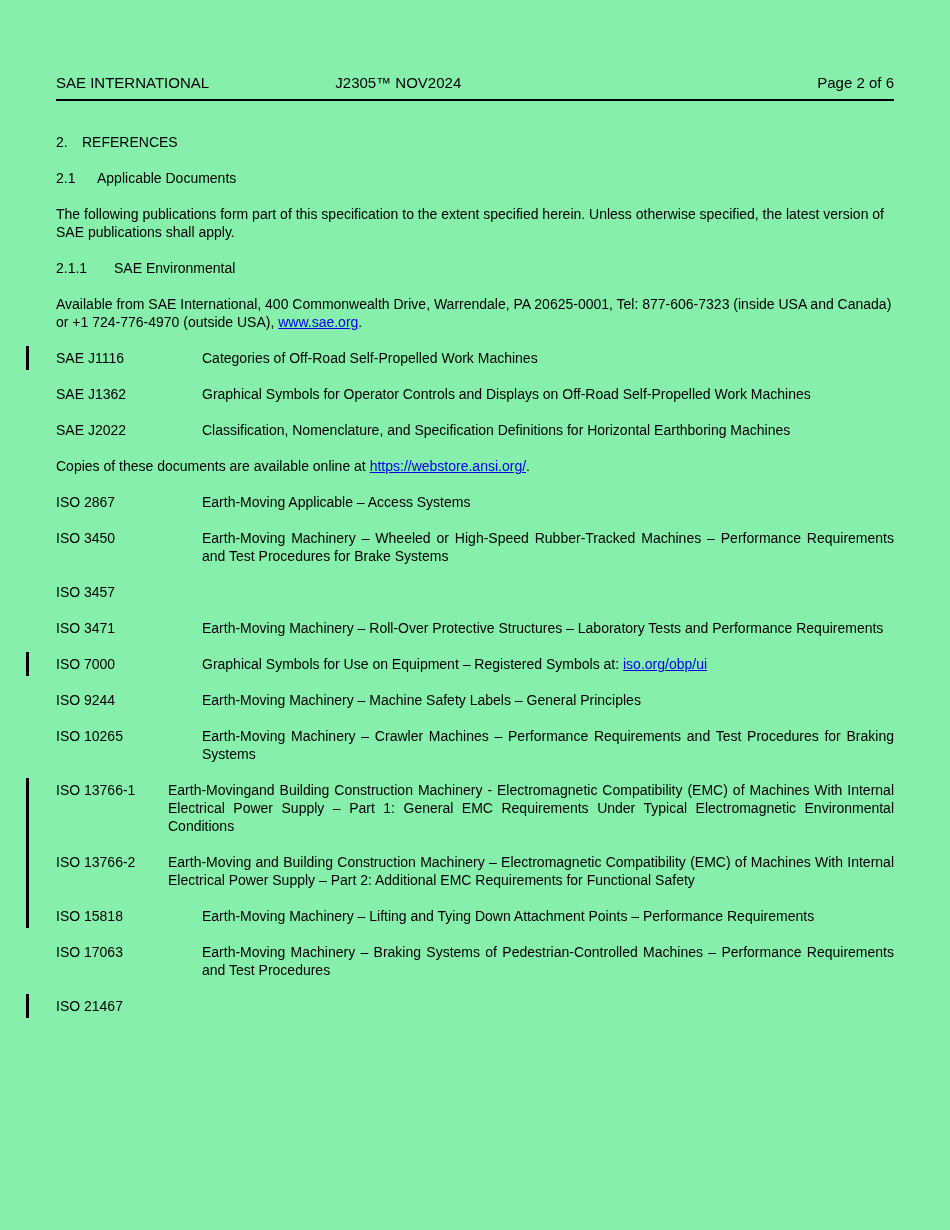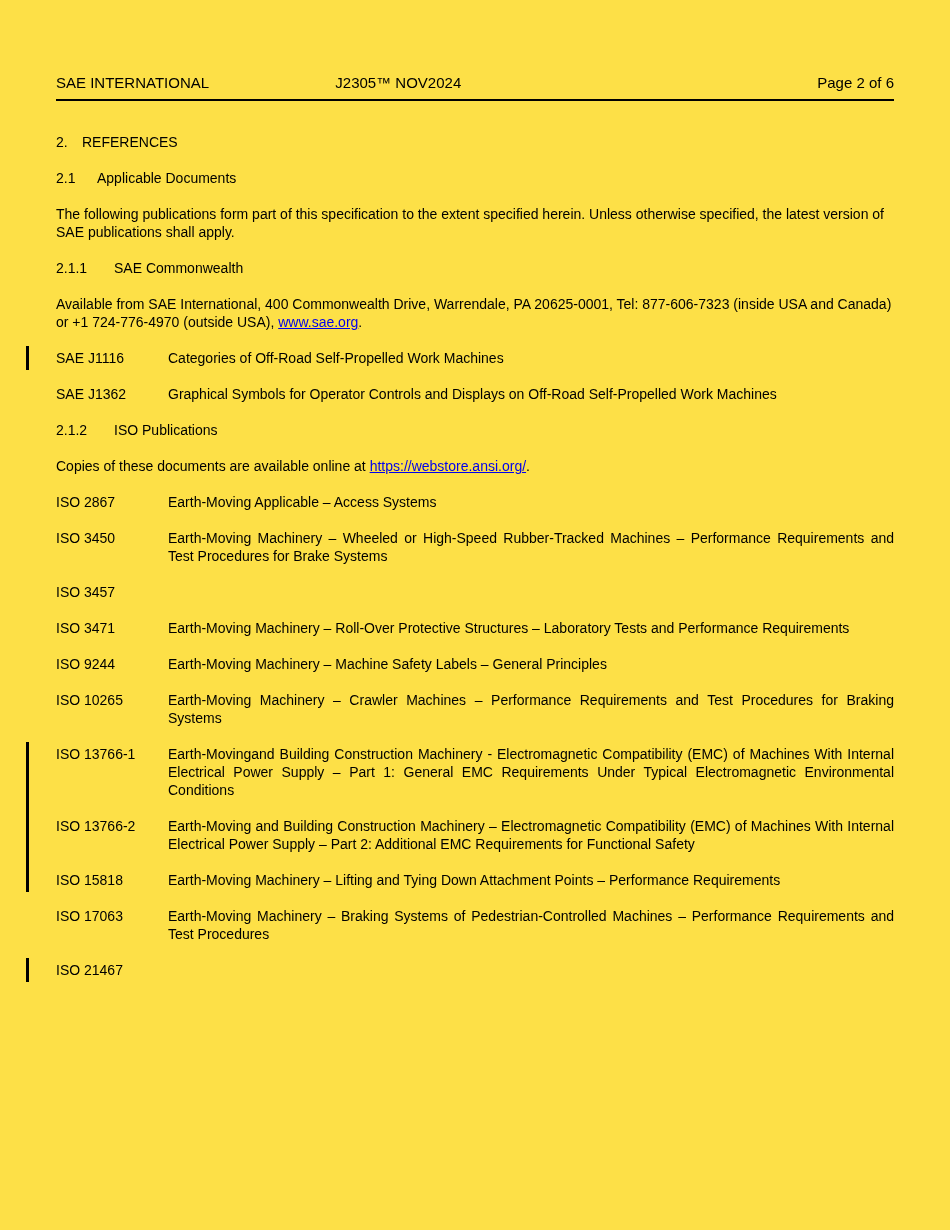--- a/index.html
+++ b/index.html
@@ -1,21 +1,21 @@
 <!DOCTYPE html>
 <html><head>
 <meta charset="utf-8">
 <style>
   html, body { margin: 0; padding: 0; background: #ffffff; }
   .page {
     width: 950px;
     height: 1230px;
     box-sizing: border-box;
     padding: 42px 56px 0 56px;
-    background: #fde047;
+    background: #86efac;
     color: #000000;
     font-family: "Liberation Sans", sans-serif;
     font-size: 14px;
     line-height: 18px;
     position: relative;
     overflow: hidden;
   }
   .page-header {
     display: flex;
     align-items: baseline;
@@ -34,21 +34,21 @@
   .heading { display: flex; }
   .h-num { flex-shrink: 0; }
   .w1 { width: 26px; }
   .w2 { width: 41px; }
   .w3 { width: 58px; }
 
   .para { margin: 4px 0 18px 0; }
 
   .ref-group { position: relative; }
   .ref-entry { display: flex; margin-bottom: 18px; }
-  .ref-group .ref-entry:last-child { margin-bottom: 0; }
+  .ref-group .ref-entry:last-child { margin-bottom: 0; gap: 34px; }
   .ref-code { width: 112px; flex-shrink: 0; }
   .ref-desc { flex: 1; text-align: justify; }
 
   .change-bar {
     position: absolute;
     left: -30px;
     top: -3px;
     bottom: -3px;
     width: 3px;
     background: #000;
@@ -76,45 +76,47 @@
 
     <div class="heading blk">
         <span class="h-num w2">2.1</span>
         <span>Applicable Documents</span>
       </div>
 
     <p class="para blk"><span>The following publications form part of this specification to the extent specified herein. Unless otherwise specified, the latest version of SAE publications shall apply.</span></p>
 
     <div class="heading blk">
         <span class="h-num w3">2.1.1</span>
-        <span>SAE Commonwealth</span>
+        <span>SAE Environmental</span>
       </div>
 
     <p class="para blk"><span>Available from SAE International, 400 Commonwealth Drive, Warrendale, PA 20625-0001, Tel: 877-606-7323 (inside USA and Canada) or +1 724-776-4970 (outside USA), </span><a class="doc-link" href="#">www.sae.org</a><span>.</span></p>
 
     <div id="sae-ref-list">
         <div class="ref-group blk">
           <div class="change-bar"></div>
           <div class="ref-entry">
             <span class="ref-code">SAE J1116</span>
             <span class="ref-desc"><span>Categories of Off-Road Self-Propelled Work Machines</span></span>
           </div>
         </div>
         <div class="ref-group blk">
           <div class="ref-entry">
             <span class="ref-code">SAE J1362</span>
             <span class="ref-desc"><span>Graphical Symbols for Operator Controls and Displays on Off-Road Self-Propelled Work Machines</span></span>
           </div>
         </div>
+        <div class="ref-group blk">
+          <div class="ref-entry">
+            <span class="ref-code">SAE J2022</span>
+            <span class="ref-desc"><span>Classification, Nomenclature, and Specification Definitions for Horizontal Earthboring Machines</span></span>
+          </div>
+        </div>
       </div>
 
-    <div class="heading blk">
-        <span class="h-num w3">2.1.2</span>
-        <span>ISO Publications</span>
-      </div>
 
     <p class="para blk"><span>Copies of these documents are available online at </span><a class="doc-link" href="#">https://webstore.ansi.org/</a><span>.</span></p>
 
     <div id="iso-ref-list">
         <div class="ref-group blk">
           <div class="ref-entry">
             <span class="ref-code">ISO 2867</span>
             <span class="ref-desc"><span>Earth-Moving Applicable – Access Systems</span></span>
           </div>
         </div>
@@ -126,20 +128,27 @@
         </div>
         <div class="ref-group blk">
           <div class="ref-entry">
             <span class="ref-code">ISO 3457</span>
           </div>
         </div>
         <div class="ref-group blk">
           <div class="ref-entry">
             <span class="ref-code">ISO 3471</span>
             <span class="ref-desc"><span>Earth-Moving Machinery – Roll-Over Protective Structures – Laboratory Tests and Performance Requirements</span></span>
+          </div>
+        </div>
+        <div class="ref-group blk">
+          <div class="change-bar"></div>
+          <div class="ref-entry">
+            <span class="ref-code">ISO 7000</span>
+            <span class="ref-desc"><span>Graphical Symbols for Use on Equipment – Registered Symbols at: </span><a href="#" class="doc-link">iso.org/obp/ui</a></span>
           </div>
         </div>
         <div class="ref-group blk">
           <div class="ref-entry">
             <span class="ref-code">ISO 9244</span>
             <span class="ref-desc"><span>Earth-Moving Machinery – Machine Safety Labels – General Principles</span></span>
           </div>
         </div>
         <div class="ref-group blk">
           <div class="ref-entry">

